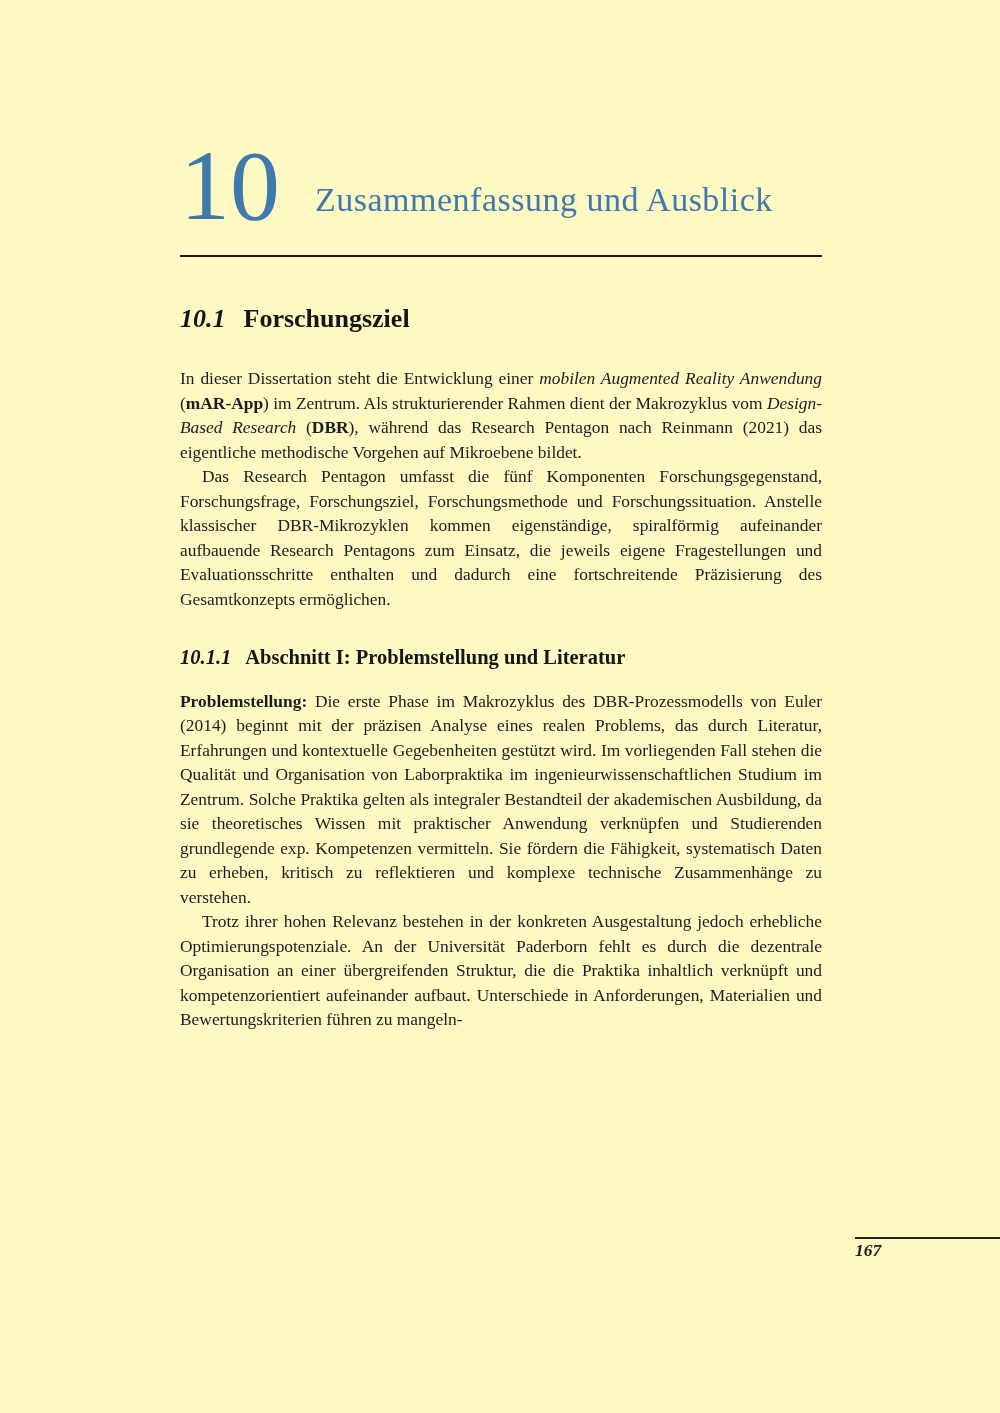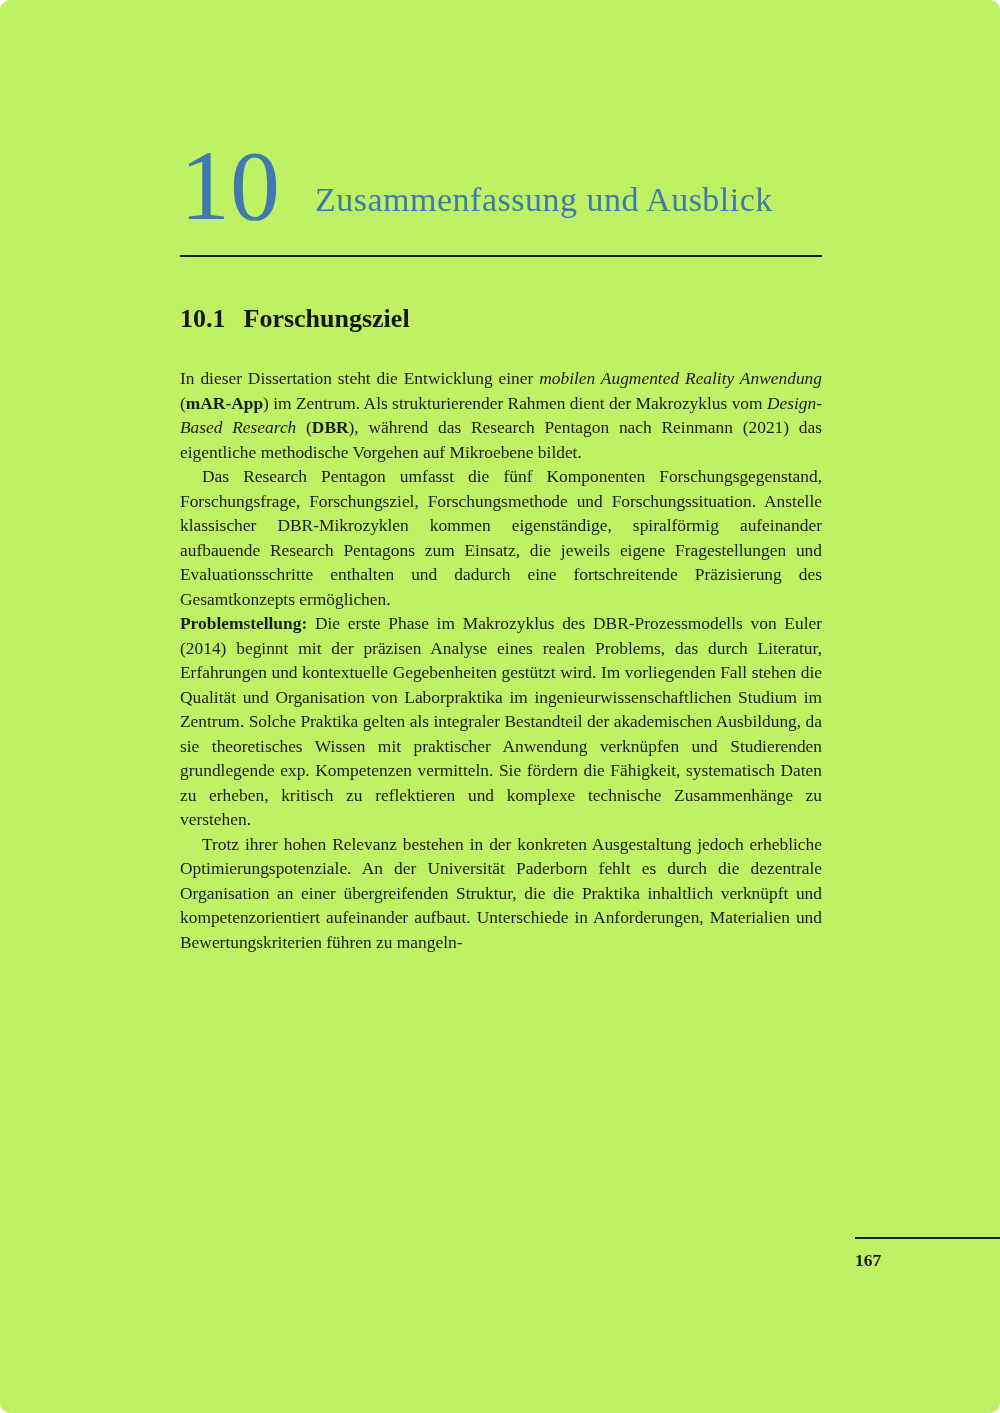--- a/index.html
+++ b/index.html
@@ -4,25 +4,24 @@
 <style>
   html, body {
     margin: 0;
     padding: 0;
     background: #ffffff;
   }
   .page {
     position: relative;
     width: 1000px;
     height: 1413px;
-    background: #bef264;
+    background: #fef9c3;
     font-family: "Liberation Serif", serif;
     color: #1c1c1c;
     overflow: hidden;
-    border-radius: 10px;
   }
   
   .chapter-head {
     position: absolute;
     left: 180px;
     top: 138px;
     width: 642px;
     display: flex;
     align-items: flex-end;
   }
@@ -65,21 +64,21 @@
     text-align: left;
   }
   h3.subsec {
     margin: 34px 0 18px 0;
     font-size: 20.5px;
     line-height: 1.25;
     font-weight: bold;
     color: var(--heading-dark, #161616);
     text-align: left;
   }
-  .sec-num { margin-right: 18px; }
+  .sec-num { margin-right: 18px; font-style: italic; }
   .sec-num.sub { margin-right: 14px; }
   .para {
     margin: 0;
     hyphens: auto;
     -webkit-hyphens: auto;
   }
   .para.indent { text-indent: 22px; }
   .i { font-style: italic; }
   .b { font-weight: bold; }
   
@@ -88,24 +87,25 @@
     top: 1237px;
     left: 855px;
     right: 0;
   }
   .footer-rule {
     width: 100%;
     border-top: 2px solid #222222;
   }
   .page-number {
     display: inline-block;
-    margin-top: 11px;
+    margin-top: 1px;
     font-size: 17.5px;
     font-weight: bold;
     color: #1c1c1c;
+    font-style: italic;
   }
 </style>
 </head>
 <body>
 
 <div class="page">
 
   <header class="chapter-head">
     <span class="chapter-number">10</span>
     <span class="chapter-title">Zusammenfassung und Ausblick</span>
@@ -115,20 +115,23 @@
 
   <main class="body-text">
 
     <h2 class="sec">
       <span class="sec-num">10.1</span><span>Forschungsziel</span>
     </h2>
 
     <p class="para"><span>In dieser Dissertation steht die Entwicklung einer </span><span class="i">mobilen Augmented Reality Anwendung</span><span> (</span><span class="b">mAR-App</span><span>) im Zentrum. Als strukturierender Rahmen dient der Makrozyklus vom </span><span class="i">Design-Based Research</span><span> (</span><span class="b">DBR</span><span>), während das Research Pentagon nach Reinmann (2021) das eigentliche methodische Vorgehen auf Mikroebene bildet.</span></p>
     <p class="para indent"><span>Das Research Pentagon umfasst die fünf Komponenten Forschungsgegenstand, Forschungsfrage, Forschungsziel, Forschungsmethode und Forschungssituation. Anstelle klassischer DBR-Mikrozyklen kommen eigenständige, spiralförmig aufeinander aufbauende Research Pentagons zum Einsatz, die jeweils eigene Fragestellungen und Evaluationsschritte enthalten und dadurch eine fortschreitende Präzisierung des Gesamtkonzepts ermöglichen.</span></p>
 
+    <h3 class="subsec">
+      <span class="sec-num sub">10.1.1</span><span>Abschnitt I: Problemstellung und Literatur</span>
+    </h3>
 
     <p class="para"><span class="b">Problemstellung:</span><span> Die erste Phase im Makrozyklus des DBR-Prozessmodells von Euler (2014) beginnt mit der präzisen Analyse eines realen Problems, das durch Literatur, Erfahrungen und kontextuelle Gegebenheiten gestützt wird. Im vorliegenden Fall stehen die Qualität und Organisation von Laborpraktika im ingenieurwissenschaftlichen Studium im Zentrum. Solche Praktika gelten als integraler Bestandteil der akademischen Ausbildung, da sie theoretisches Wissen mit praktischer Anwendung verknüpfen und Studierenden grundlegende exp. Kompetenzen vermitteln. Sie fördern die Fähigkeit, systematisch Daten zu erheben, kritisch zu reflektieren und komplexe technische Zusammenhänge zu verstehen.</span></p>
     <p class="para indent"><span>Trotz ihrer hohen Relevanz bestehen in der konkreten Ausgestaltung jedoch erhebliche Optimierungspotenziale. An der Universität Paderborn fehlt es durch die dezentrale Organisation an einer übergreifenden Struktur, die die Praktika inhaltlich verknüpft und kompetenzorientiert aufeinander aufbaut. Unterschiede in Anforderungen, Materialien und Bewertungskriterien führen zu mangeln-</span></p>
 
   </main>
 
   <footer class="page-footer">
     <div class="footer-rule"></div>
     <span class="page-number">167</span>
   </footer>

